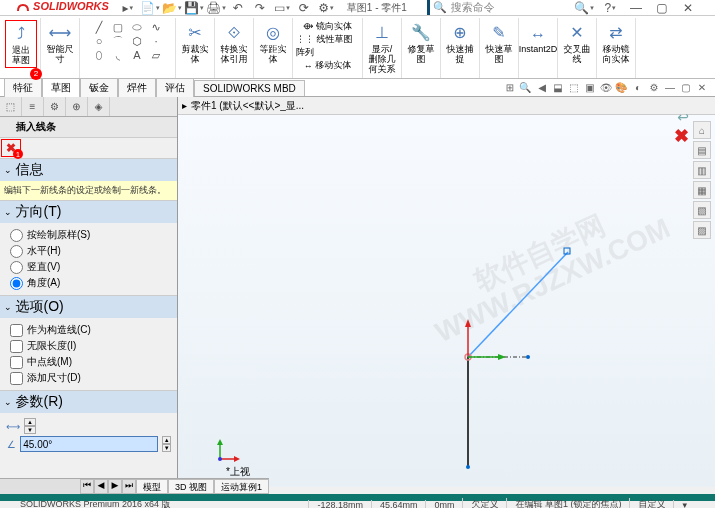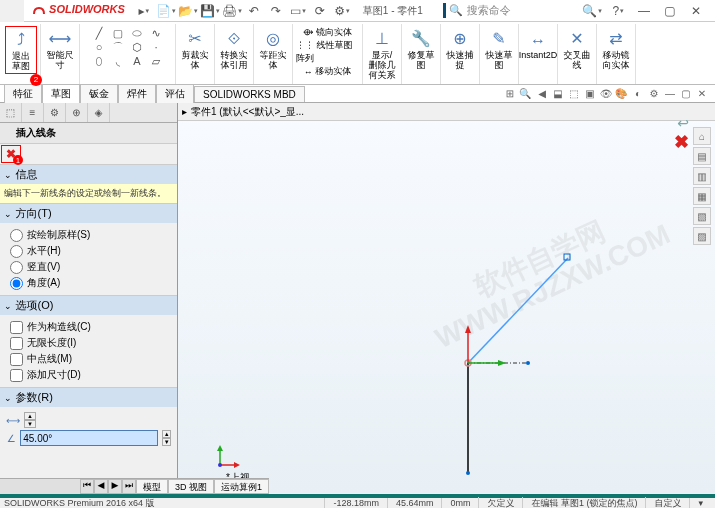--- a/index.html
+++ b/index.html
@@ -1,18 +1,18 @@
 <!DOCTYPE html>
 <html><head>
   <meta charset="utf-8">
   <style>
     * { margin: 0; padding: 0; box-sizing: border-box; font-family: "Microsoft YaHei", sans-serif; }
     body { width: 715px; height: 508px; background: #f0f0f0; font-size: 10px; overflow: hidden; position: relative; }
     
-    .menubar { height: 22px; background: #fff; border-bottom: 1px solid #ccc; display: flex; align-items: center; padding: 0 8px; margin-left: 24px; }
+    .menubar { height: 16px; background: #fff; border-bottom: 1px solid #ccc; display: flex; align-items: center; padding: 0 16px; }
     .menubar .logo { color: #d22; font-weight: bold; font-style: italic; font-size: 11px; margin-right: 8px; }
     .menubar .logo svg { vertical-align: middle; }
     .menubar .mi { width: 20px; height: 18px; display: inline-flex; align-items: center; justify-content: center; margin: 0 1px; color: #555; font-size: 12px; }
     .menubar .mi.dd::after { content: "▾"; font-size: 7px; margin-left: 1px; color: #666; }
     .menubar .docname { margin-left: 10px; color: #555; font-size: 10px; }
     .menubar .search { margin-left: 20px; padding: 0 4px; border-left: 3px solid #0c4a6e; color: #888; font-size: 11px; }
     .menubar .right { margin-left: auto; display: flex; gap: 4px; align-items: center; }
     
     .ribbon { background: #fff; border-bottom: 1px solid #bbb; display: flex; padding: 2px 2px 0; }
     .ribbon-group { display: flex; flex-direction: column; align-items: center; padding: 2px 3px; border-right: 1px solid #e0e0e0; }
@@ -31,21 +31,21 @@
     
     .main { display: flex; height: 390px; }
     .panel { width: 178px; background: #f0f0f0; border-right: 1px solid #999; display: flex; flex-direction: column; }
     .panel-tabs { height: 20px; display: flex; border-bottom: 1px solid #aaa; background: #e8e8e8; }
     .panel-tabs span { width: 22px; display: flex; align-items: center; justify-content: center; border-right: 1px solid #ccc; color: #555; }
     .panel-title { padding: 3px 16px; font-size: 10px; font-weight: bold; background: #e8e8e8; border-bottom: 1px solid #ccc; }
     .panel-dismiss { border: 1.5px solid red; width: 20px; height: 18px; display: flex; align-items: center; justify-content: center; position: relative; margin: 1px; }
     .panel-dismiss .x { color: #d22; font-weight: bold; font-size: 12px; }
     .panel-dismiss .n { position: absolute; right: -3px; bottom: -3px; background: red; color: #fff; border-radius: 50%; width: 10px; height: 10px; font-size: 7px; display: flex; align-items: center; justify-content: center; }
     .panel-section { border-top: 1px solid #ccc; }
-    .panel-section .hdr { background: #d0e0f0; padding: 2px 4px; font-size: 11px; display: flex; align-items: center; }
+    .panel-section .hdr { background: #d0e0f0; padding: 2px 4px; font-size: 14px; display: flex; align-items: center; }
     .panel-section .hdr::before { content: "⌄"; margin-right: 4px; font-size: 9px; }
     .panel-info { background: #ffffcc; padding: 3px 4px; font-size: 9px; color: #333; }
     .panel-body { padding: 3px 6px; font-size: 10px; }
     .panel-body label { display: block; margin: 2px 0; padding-left: 4px; }
     .panel-body input[type="radio"], .panel-body input[type="checkbox"] { margin-right: 4px; vertical-align: middle; }
     .panel-body .param-row { display: flex; align-items: center; margin: 2px 0; gap: 4px; }
     .panel-body .param-row .ic { width: 14px; text-align: center; color: #4a7ab8; }
     .panel-body .param-row input { flex: 1; height: 16px; font-size: 10px; padding: 0 2px; }
     .panel-body .param-row input.sel { background: #cce4ff; border: 1px solid #4a7ab8; }
     .panel-body .spin { width: 12px; display: flex; flex-direction: column; font-size: 6px; }
@@ -61,21 +61,21 @@
     .watermark { position: absolute; top: 140px; left: 200px; transform: rotate(-25deg); color: rgba(150,150,150,0.15); font-size: 28px; font-weight: bold; pointer-events: none; text-align: center; line-height: 30px; }
     .sketch { position: absolute; top: 0; left: 0; width: 100%; height: 100%; }
     .triad { position: absolute; bottom: 20px; left: 34px; }
     .viewlabel { position: absolute; bottom: 8px; left: 48px; font-size: 10px; }
     
     .bottom-tabs { position: absolute; bottom: 14px; left: 0; height: 16px; display: flex; font-size: 9px; background: #e0e0e0; border-top: 1px solid #aaa; padding-left: 80px; }
     .bottom-tabs .bt { padding: 1px 6px; border: 1px solid #bbb; background: #f5f5f5; }
     .bottom-tabs .arrows { display: flex; }
     .bottom-tabs .arrows span { width: 14px; text-align: center; border: 1px solid #bbb; }
     
-    .statusbar { position: absolute; bottom: 0; left: 0; right: 0; height: 14px; background: #f0f0f0; border-top: 4px solid #0f766e; display: flex; align-items: center; font-size: 9px; padding: 0 4px; color: #444; }
+    .statusbar { position: absolute; bottom: 0; left: 0; right: 0; height: 14px; background: #f0f0f0; border-top: 7px solid #0f766e; display: flex; align-items: center; font-size: 9px; padding: 0 20px; color: #444; }
     .statusbar .seg { padding: 0 8px; border-left: 1px solid #ccc; }
   </style>
 </head>
 <body>
 
 <div class="menubar">
   <span class="logo">
     <svg width="14" height="14" viewBox="0 0 14 14">
         <path d="M2 10 Q2 4 7 4 Q12 4 12 10" stroke="#d22" stroke-width="2" fill="none"></path>
       </svg>

